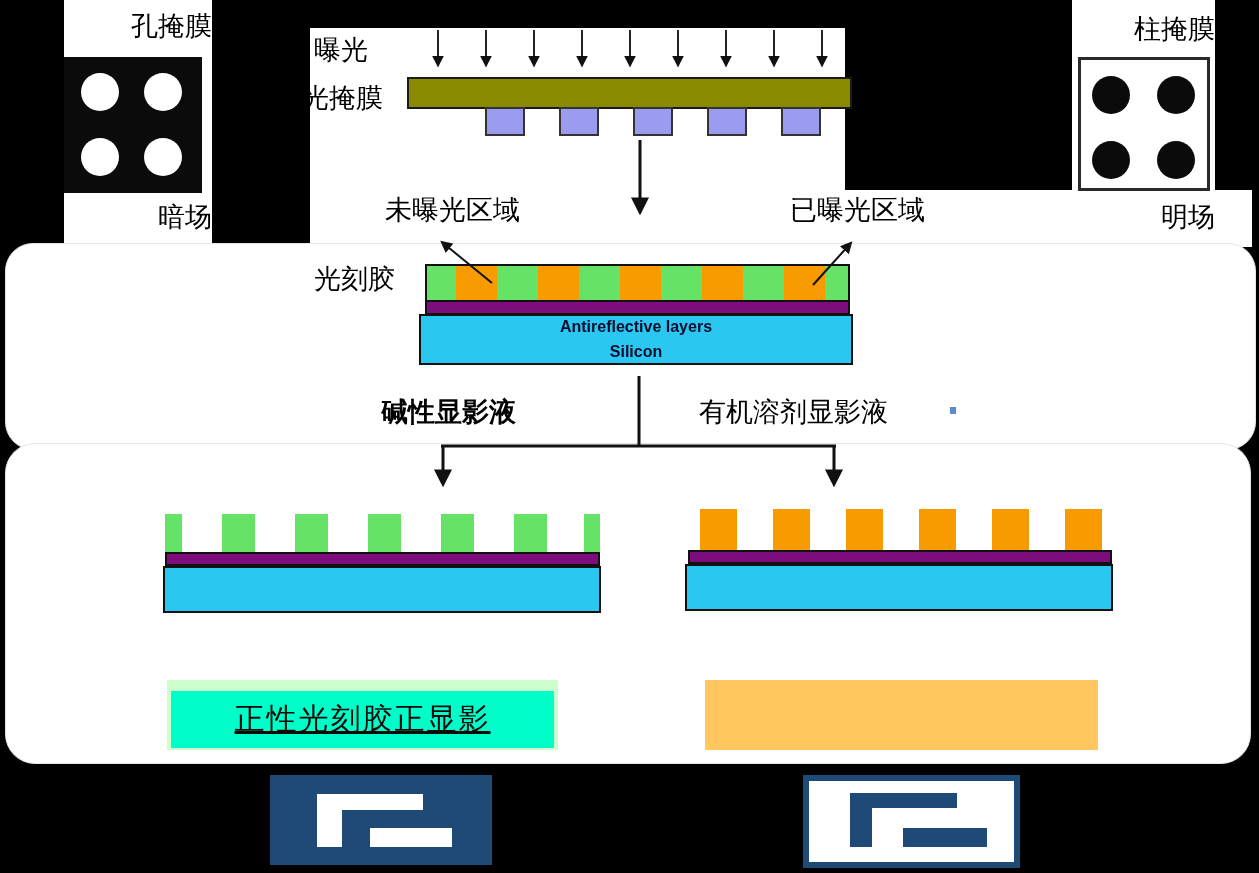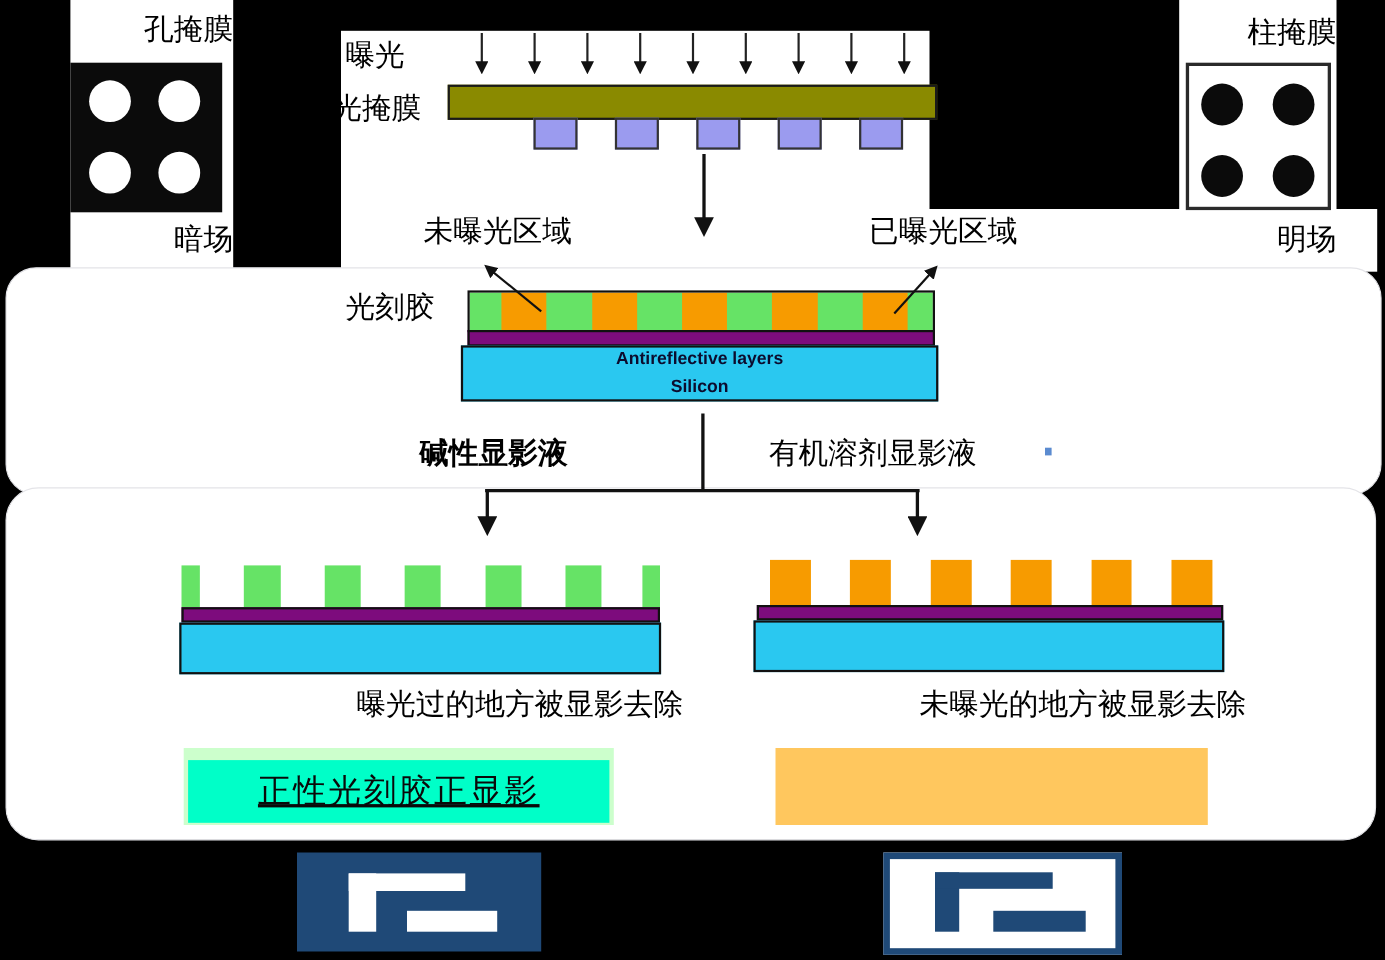--- a/index.html
+++ b/index.html
@@ -82,26 +82,24 @@
   </div>
 
   <div class="t cjk" style="left:381px;top:398px;font-weight:bold;">碱性显影液</div>
   <div class="t cjk" style="left:699px;top:398px;">有机溶剂显影液</div>
 
   <div class="abs" style="left:950px;top:407px;width:6px;height:7px;background:#5b8bd0;"></div>
 
   <div class="abs pillars-left" style="left:165px;top:514px;width:435px;height:38px;"></div>
   <div class="abs purple" style="left:165px;top:552px;width:435px;height:14px;"></div>
   <div class="abs cyan" style="left:163px;top:566px;width:438px;height:47px;"></div>
-  <div class="t center" style="left:143px;top:626px;width:478px;font-size:27px;">曝光过的地方被显影去除</div>
 
   <div class="abs pillars-right" style="left:688px;top:509px;width:424px;height:41px;"></div>
   <div class="abs purple" style="left:688px;top:550px;width:424px;height:14px;"></div>
   <div class="abs cyan" style="left:685px;top:564px;width:428px;height:47px;"></div>
-  <div class="t center" style="left:665px;top:626px;width:468px;font-size:27px;">未曝光的地方被显影去除</div>
 
   <div class="abs" style="left:167px;top:680px;width:391px;height:70px;background:var(--box-left-outer);"></div>
   <div class="abs resultbox" style="left:171px;top:691px;width:383px;height:57px;background:var(--box-left-inner);text-decoration:underline;">
     <span>正性光刻胶正显影</span>
   </div>
   <div class="abs" style="left:705px;top:680px;width:393px;height:70px;background:var(--box-right-outer);"></div>
 
   <div class="abs" style="left:270px;top:775px;width:222px;height:90px;background:var(--logo-blue);">
     <div class="logo-mark" style="left:47px;top:19px;width:25px;height:53px;background:#fff;"></div>
     <div class="logo-mark" style="left:47px;top:19px;width:106px;height:16px;background:#fff;"></div>

